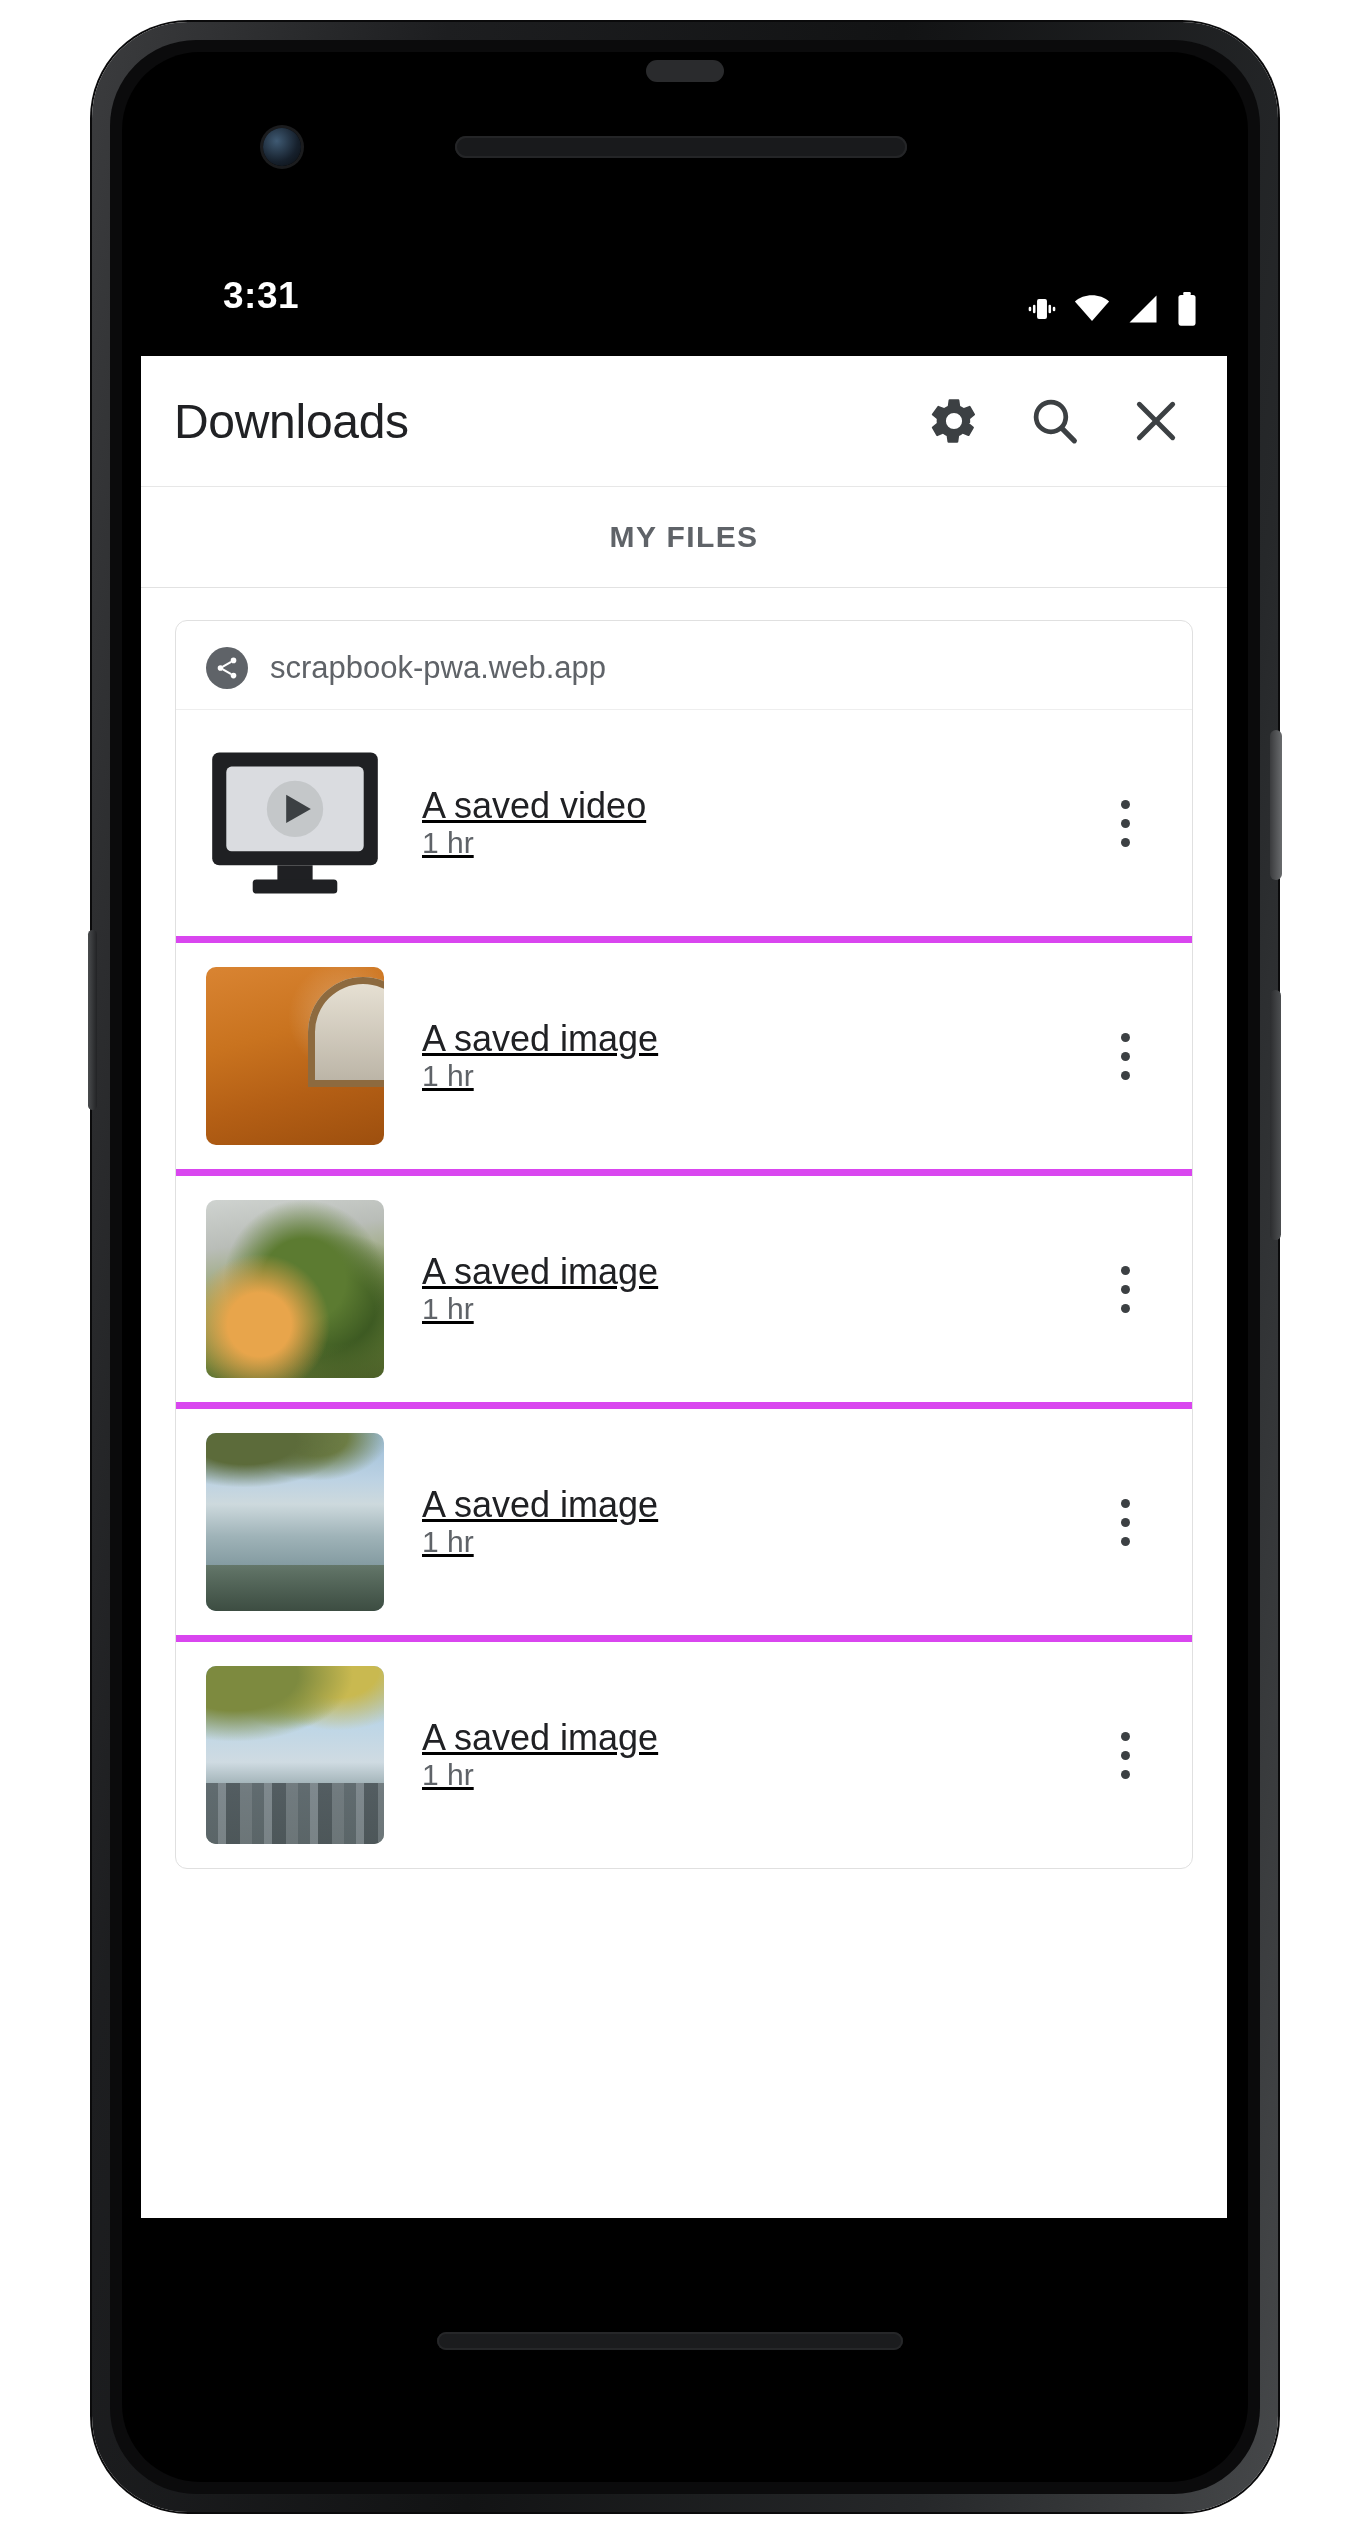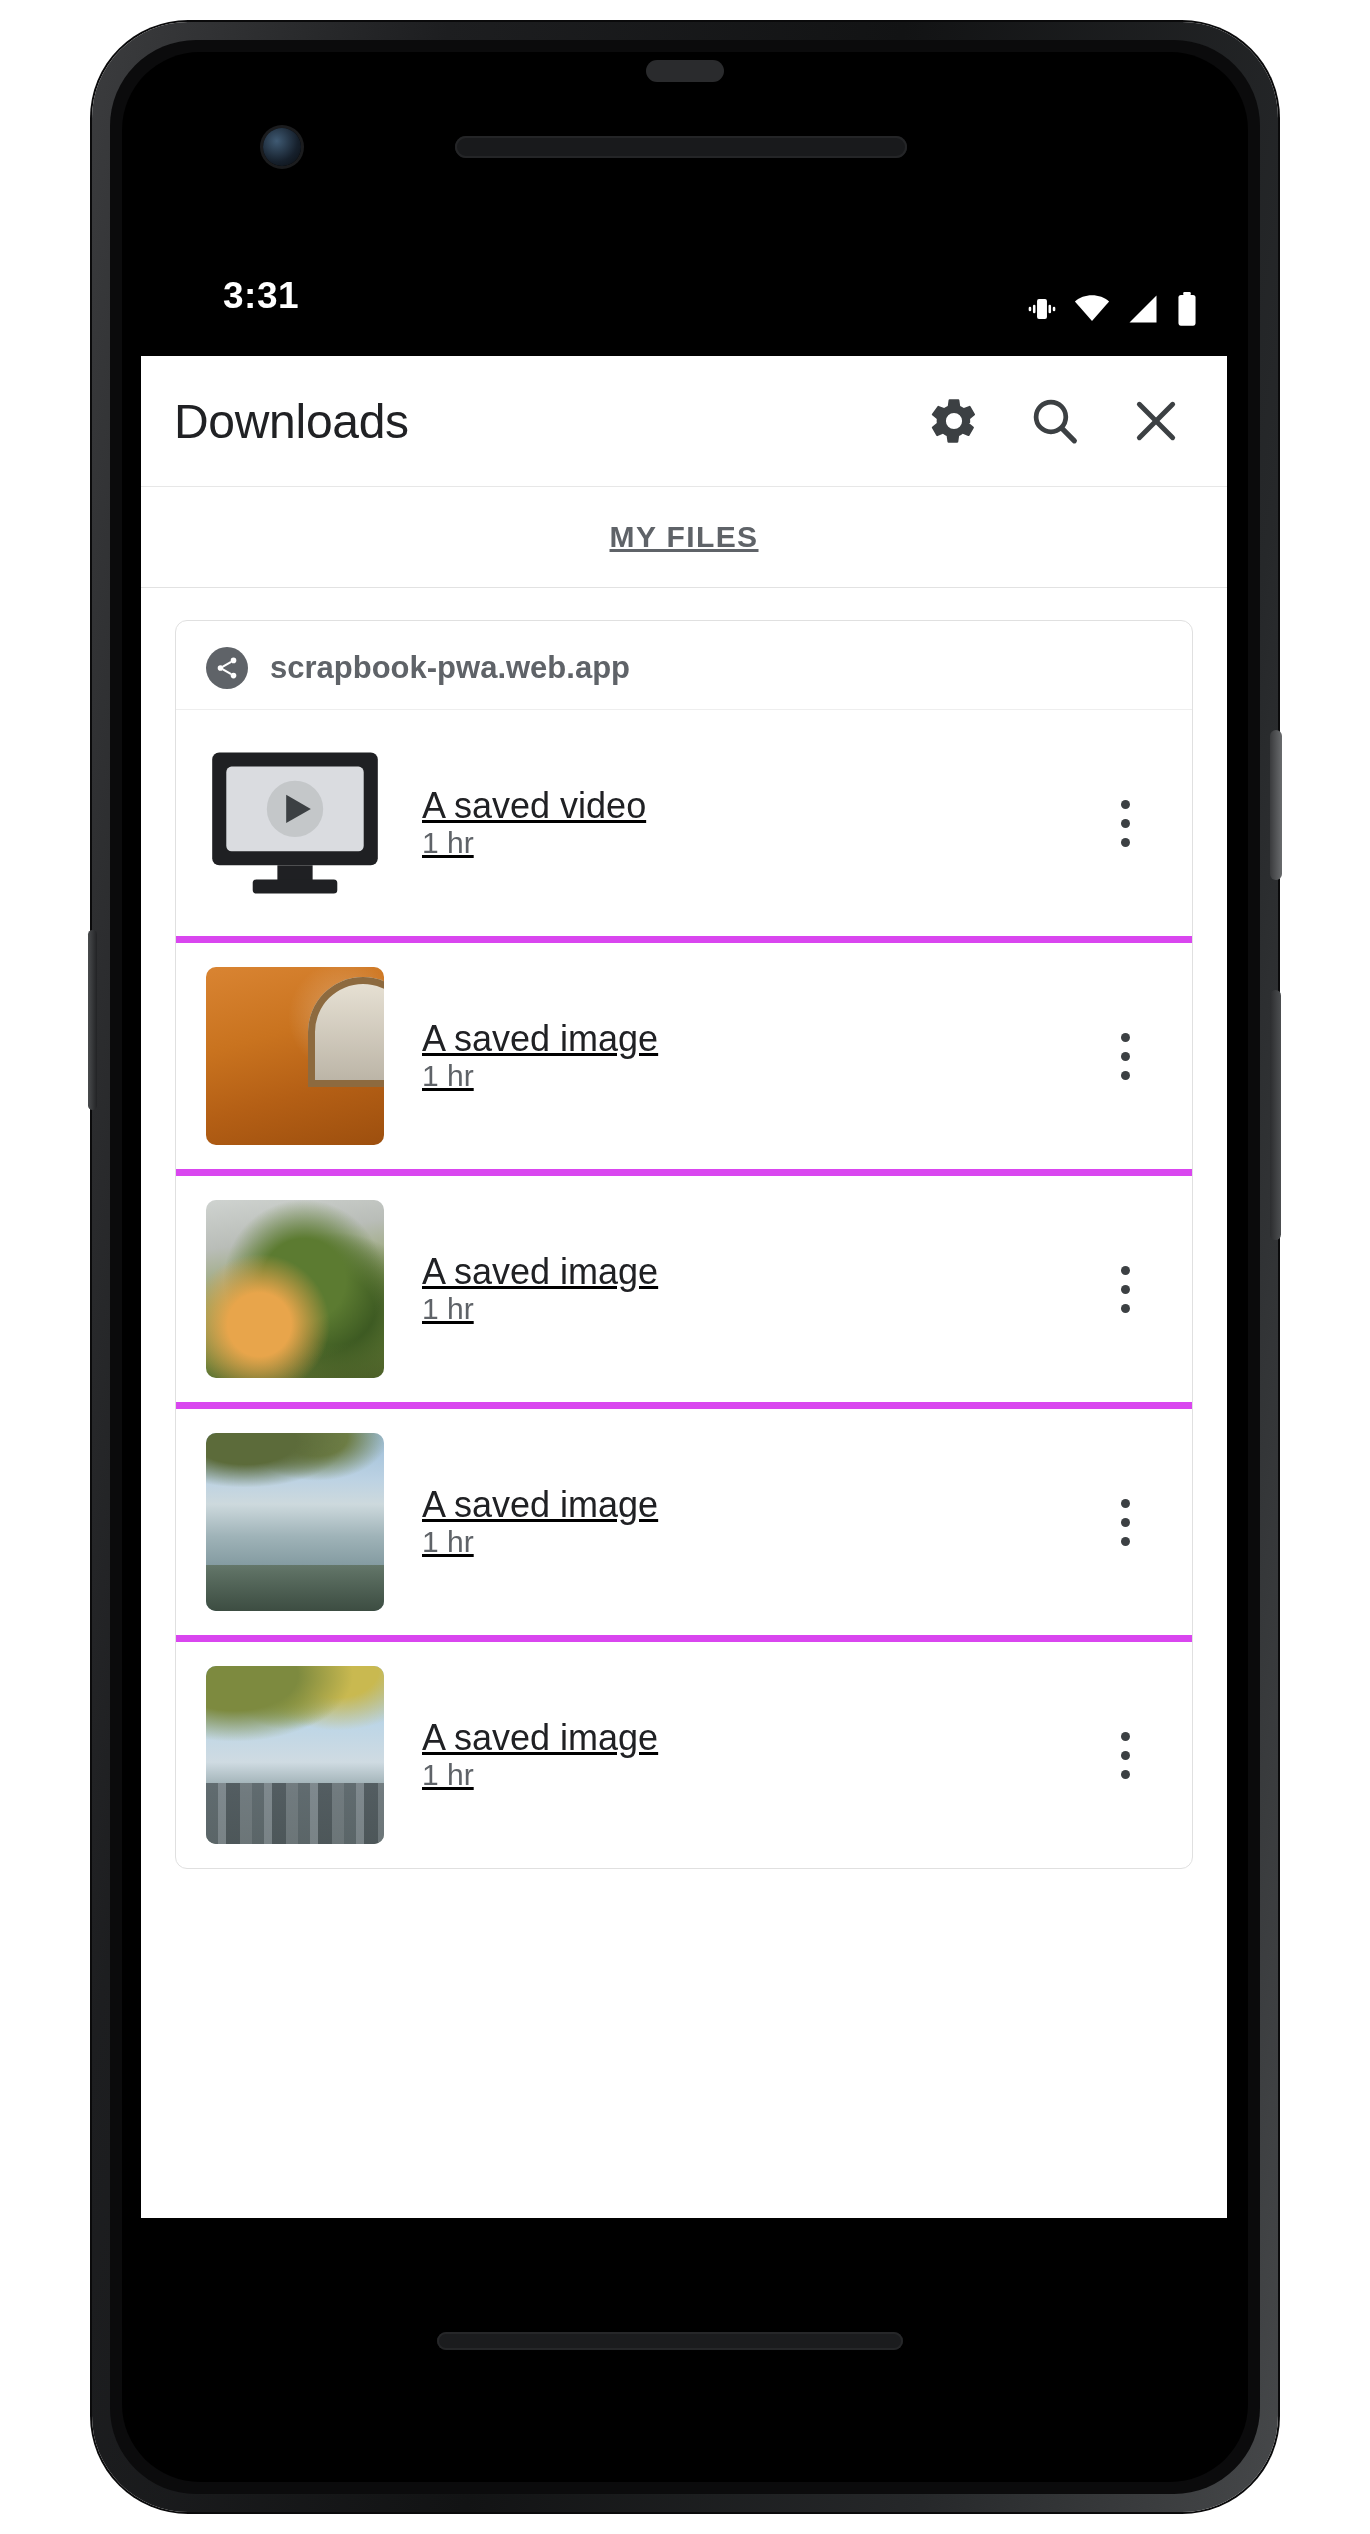--- a/index.html
+++ b/index.html
@@ -204,21 +204,20 @@
     flex: 1;
     display: flex;
     align-items: center;
     justify-content: center;
     position: relative;
     font-size: 30px;
     font-weight: bold;
     letter-spacing: 1.4px;
     color: #5f6368;
     cursor: pointer;
-    text-decoration: underline;
   }
   .tab.active { color: #1a73e8; }
   .tab.active::after {
     content: "";
     position: absolute;
     bottom: 0;
     left: 50%;
     transform: translateX(-50%);
     width: 270px;
     height: 8px;
@@ -237,21 +236,20 @@
     border: 1px solid #e0e0e0;
     border-radius: 12px;
     background: #ffffff;
     overflow: hidden;
   }
   .card-header {
     display: flex;
     align-items: center;
     gap: 22px;
     padding: 26px 30px 20px 30px;
-    font-weight: bold;
   }
   .origin-icon {
     width: 42px;
     height: 42px;
     border-radius: 50%;
     background: #5f6368;
     display: flex;
     align-items: center;
     justify-content: center;
     flex: 0 0 auto;

